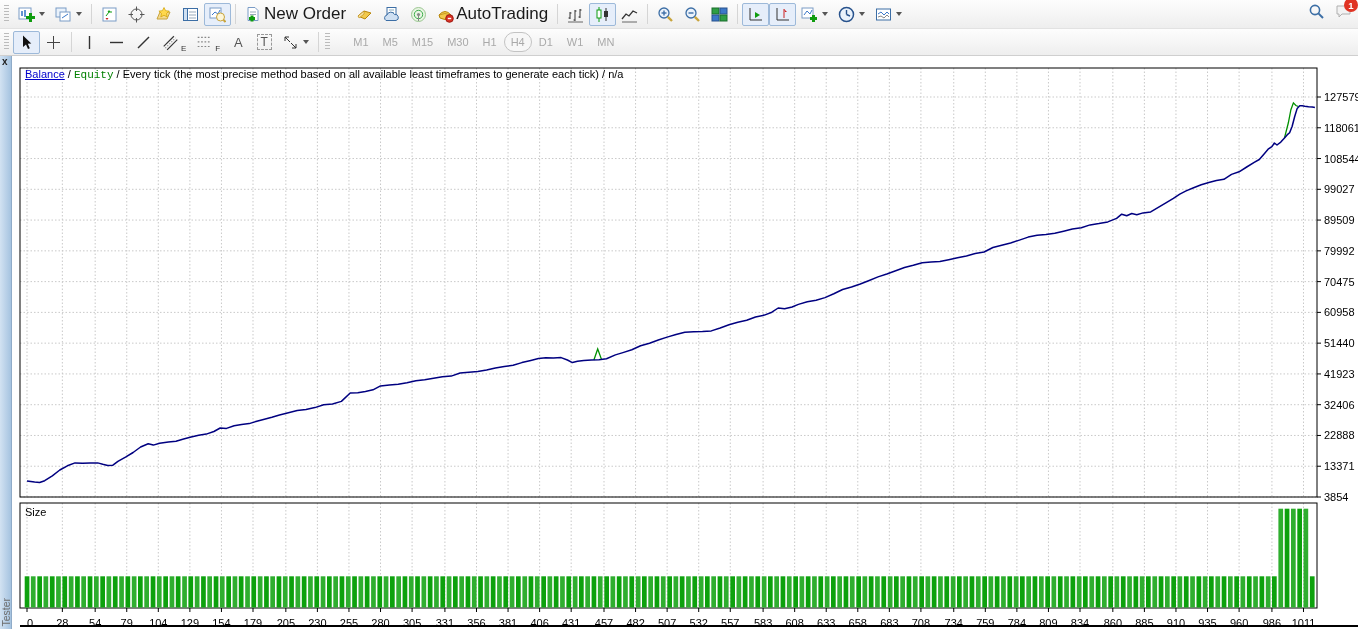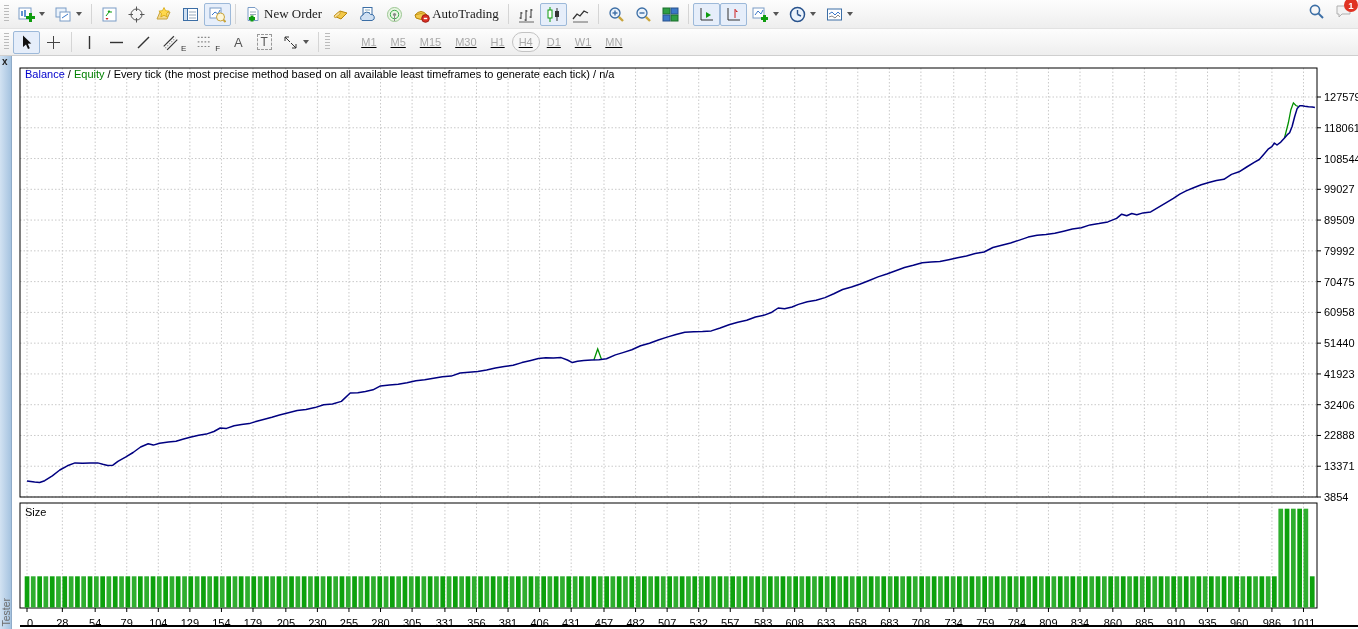--- a/index.html
+++ b/index.html
@@ -9,44 +9,44 @@
   .toolbar { display:flex; align-items:center; background:linear-gradient(180deg,#fdfdfd,#eeeeee); padding:0 2px; }
   #toolbar-row1 { height:29px; border-bottom:1px solid #e2e2e2; position:relative; }
   #toolbar-row2 { height:27px; border-bottom:1px solid #cfcfcf; }
   .tb-handle { width:5px; height:18px; margin:0 4px 0 2px;
     background-image:repeating-linear-gradient(180deg,#bbb 0 1px,transparent 1px 3px);
     background-size:2px 100%; background-repeat:repeat-x; }
   .tb-sep { width:1px; height:20px; background:#d5d5d5; margin:0 4px; }
   .tb-btn { height:23px; min-width:26px; display:flex; align-items:center; justify-content:center;
     gap:2px; padding:0 4px; border:1px solid transparent; border-radius:2px; cursor:default; }
   .tb-btn.pressed { background:#e6eefa; border-color:#9db9d9; }
-  .tb-btn .lbl { font-size:13px; color:#1a1a1a; white-space:nowrap;font-family:Liberation Serif, serif; }
+  .tb-btn .lbl { font-size:17px; color:#1a1a1a; white-space:nowrap; }
   .caret { width:0; height:0; border-left:3px solid transparent; border-right:3px solid transparent; border-top:4px solid #555; margin-left:2px; }
   .ic { width:17px; height:17px; display:block; }
 
-  .tf-group { display:flex; align-items:center; margin-left:20px;text-decoration:underline; }
+  .tf-group { display:flex; align-items:center; margin-left:12px; }
   .tf-btn { font-size:11px; color:#a9a9a9; padding:3px 6px; border:1px solid transparent; border-radius:2px; }
   .tf-btn.selected { border-color:#c3c3c3; background:#f7f7f7;border-radius:10px; }
 
   #toolbar-right { position:absolute; right:6px; top:3px; display:flex; align-items:center; gap:10px; }
   #notif-badge { position:absolute; right:-6px; top:-5px; width:14px; height:14px; border-radius:50%;
     background:#e03323; color:#fff; font-size:9.5px; font-weight:bold; display:flex; align-items:center; justify-content:center; }
 
   
   #content { position:absolute; top:56px; left:0; right:0; bottom:0; }
   #tester-strip { position:absolute; left:0; top:0; width:12px; height:100%;
     background:linear-gradient(90deg,#d2e2f2,#a5c3e0); border-right:1px solid #8fabc8; }
   #tester-close { position:absolute; left:2px; top:1px; font-size:10px; font-weight:bold; color:#222; line-height:10px; }
   #tester-vlabel { position:absolute; left:0px; bottom:2px; width:12px; color:#6e6e6e; font-size:10.5px;
     writing-mode:vertical-rl; transform:rotate(180deg); white-space:nowrap; }
   #chart-window { position:absolute; left:12px; top:0; right:0; bottom:0; background:#ffffff; }
 
   #chart-header { position:absolute; left:13px; top:12px; font-size:11px; color:#000; white-space:nowrap; z-index:3; }
-  #chart-header .bal { color:#0000cc; }
-  #chart-header .eq  { color:#008000; }
+  #chart-header .bal { color:#0000cc;text-decoration:underline; }
+  #chart-header .eq  { color:#008000;font-family:Liberation Mono, monospace; }
 
   #plot-svg { position:absolute; left:0; top:0; }
   text.axis { font-family:"Liberation Sans", sans-serif; font-size:11px; fill:#000; }
   text.panel-label { font-family:"Liberation Sans", sans-serif; font-size:11px; fill:#000; }
 </style>
 </head>
 <body>
 
 <div id="toolbar-row1" class="toolbar">
   <div class="tb-handle"></div>

